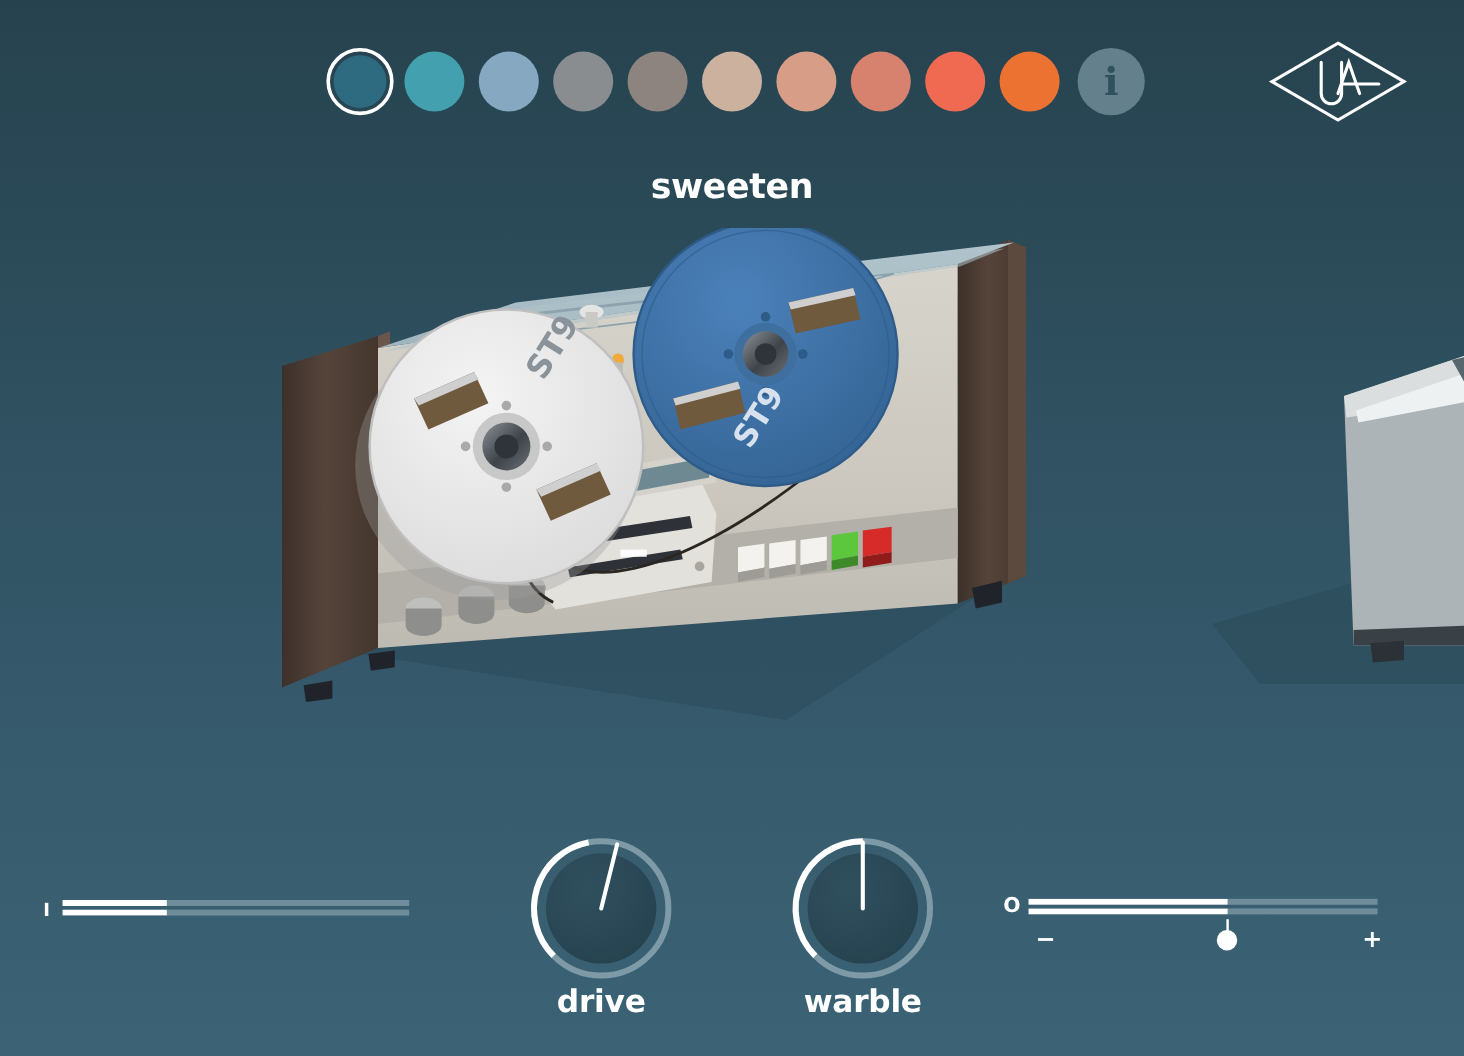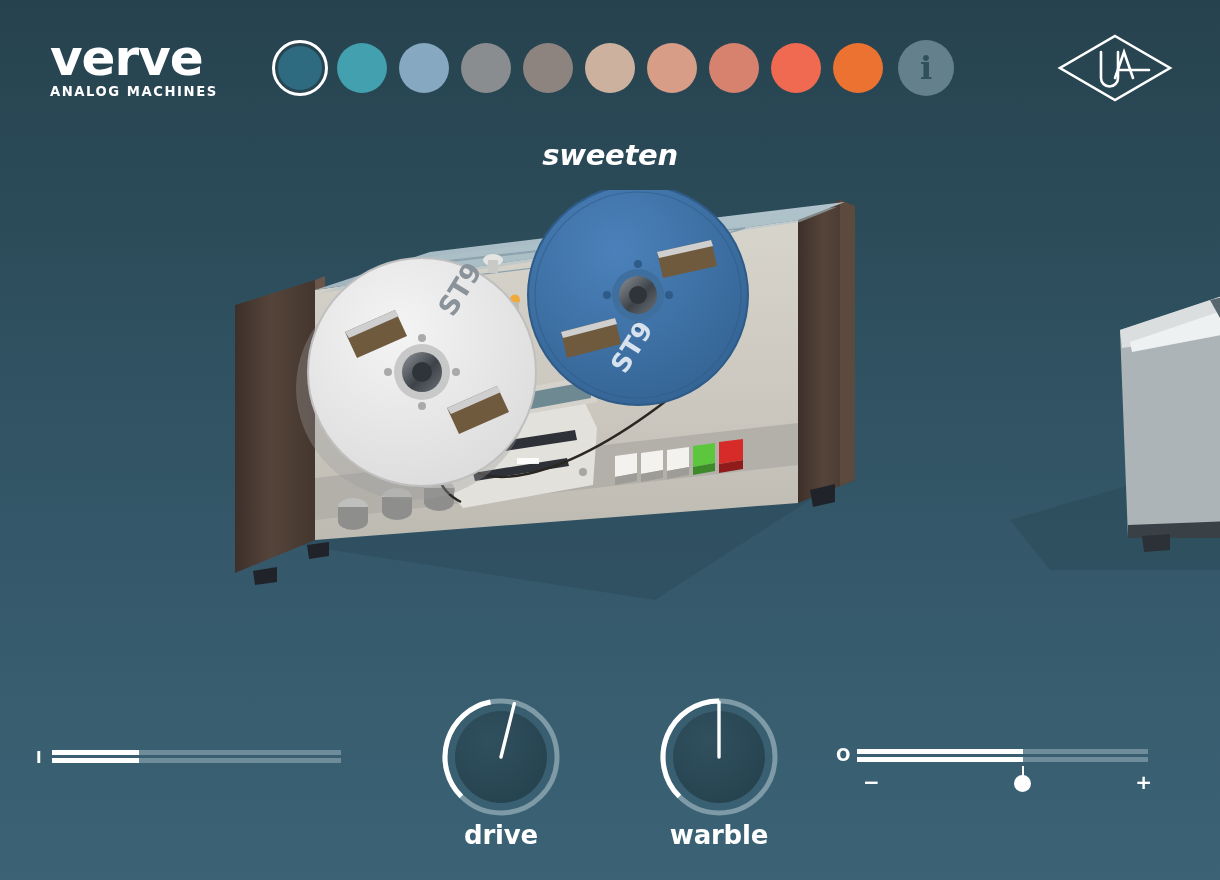--- a/index.html
+++ b/index.html
@@ -103,21 +103,20 @@
   #preset-title {
     position: absolute;
     top: 138px; left: 0;
     width: 1220px;
     text-align: center;
     font-size: 29px;
     font-weight: 700;
     letter-spacing: -0.3px;
     color: #ffffff;
     font-family: "DejaVu Sans", sans-serif;
-    font-style: italic;
   }
 
   
   #machine-stage {
     position: absolute;
     top: 180px; left: 0;
     width: 1220px; height: 480px;
   }
   #machine-main {
     position: absolute;
@@ -241,24 +240,20 @@
     font-family: "DejaVu Sans", sans-serif;
   }
   #slider-minus { left: 6px; }
   #slider-plus  { right: -4px; }
 </style>
 </head>
 <body>
 
 <div id="header">
 
-  <div id="brand">
-    <div id="brand-word">verve</div>
-    <div id="brand-sub">ANALOG MACHINES</div>
-  </div>
 
   <div id="swatch-row">
       <div class="swatch-wrap selected">
         <div class="swatch-dot" style="background: rgb(46, 107, 128);"></div>
       </div>
       <div class="swatch-wrap">
         <div class="swatch-dot" style="background: rgb(67, 160, 174);"></div>
       </div>
       <div class="swatch-wrap">
         <div class="swatch-dot" style="background: rgb(134, 169, 193);"></div>

